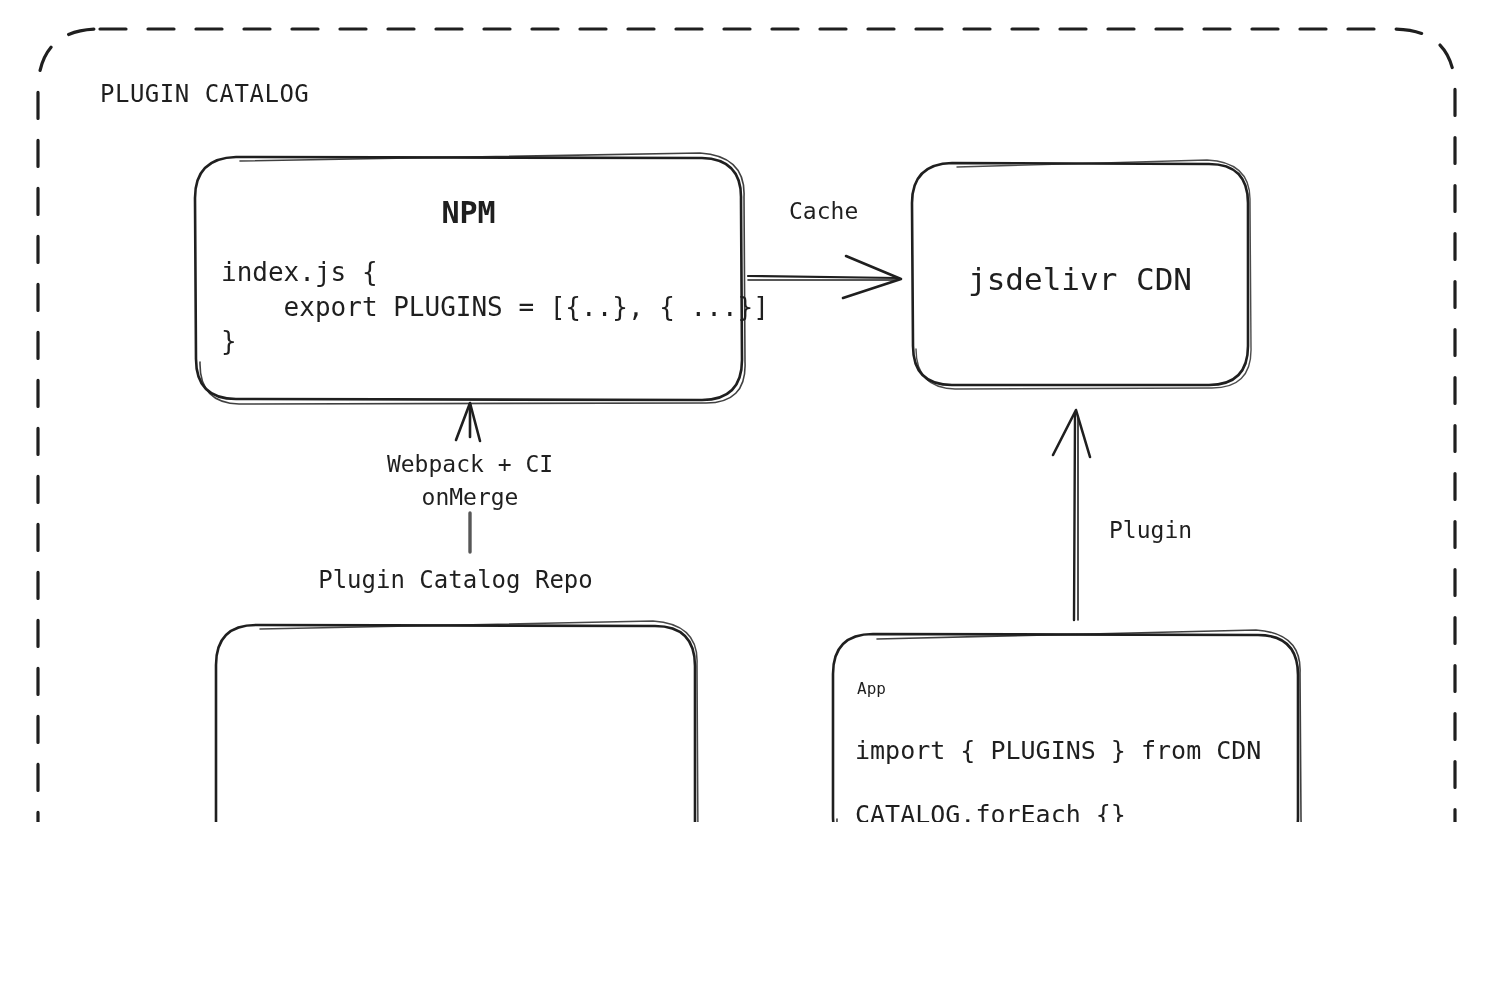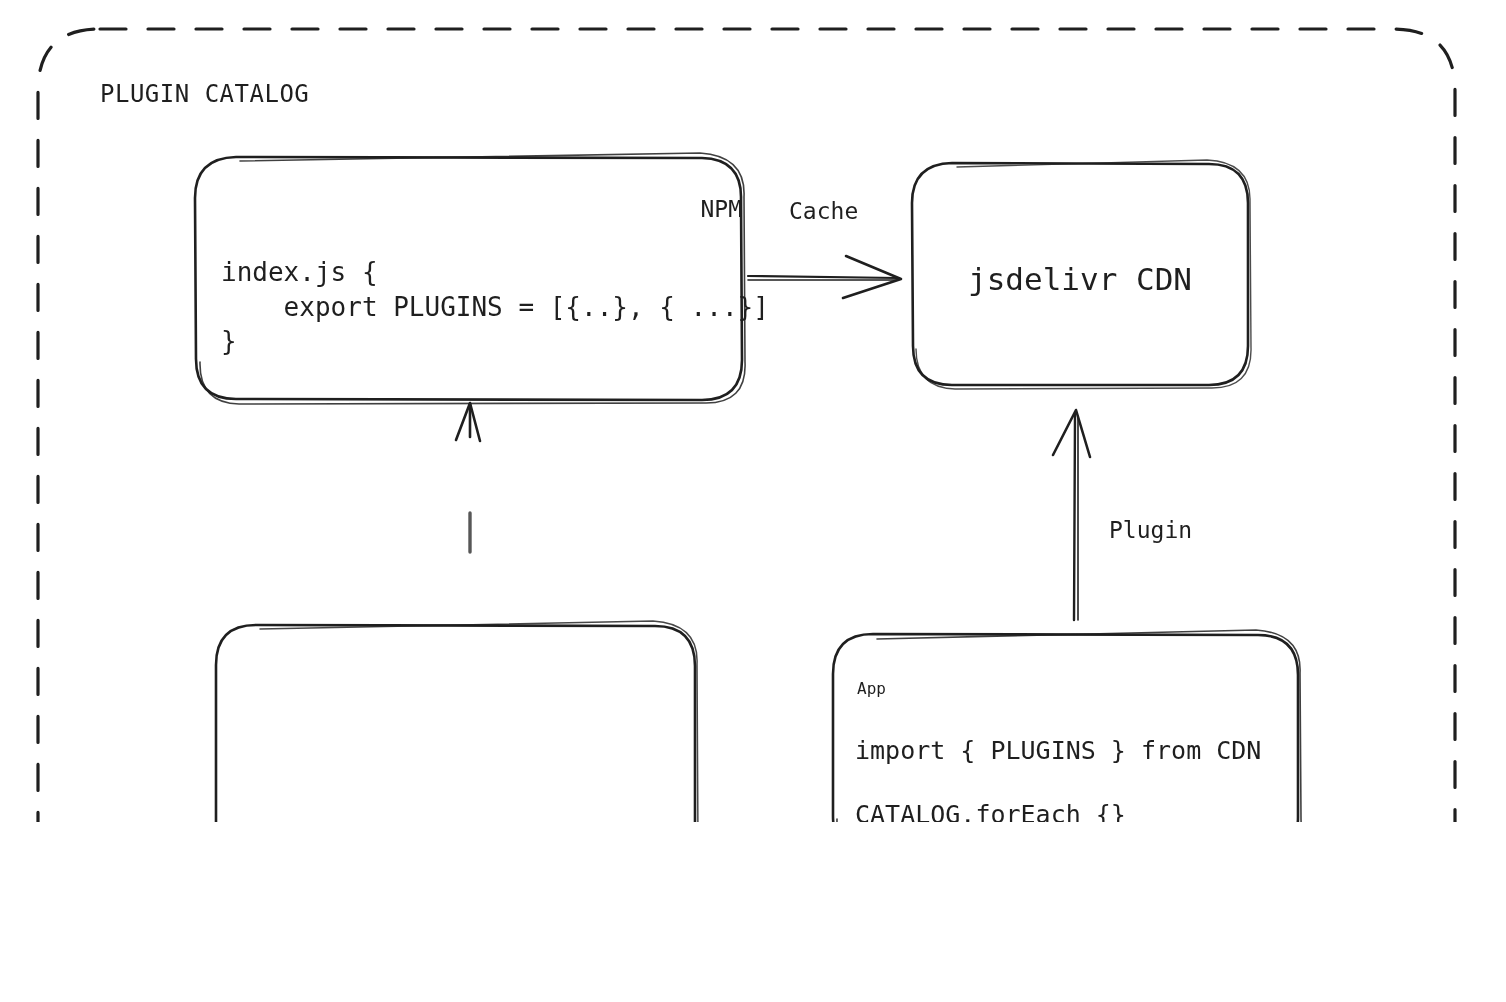--- a/index.html
+++ b/index.html
@@ -33,22 +33,23 @@
   .outer-title {
     left: 100px;
     top: 82px;
     font-size: 24px;
     letter-spacing: 0.5px;
   }
   .npm-title {
     left: 195px;
     top: 198px;
     width: 547px;
-    text-align: right;
-    font-size: 23px;
+    text-align: center;
+    font-size: 30px;
+    font-weight: bold;
   }
   .npm-code {
     left: 221px;
     top: 255px;
     font-size: 26px;
     line-height: 1.33;
   }
   .cdn-title {
     left: 912px;
     top: 264px;
@@ -158,21 +159,24 @@
 
   <div class="txt npm-title">NPM</div>
   <div class="txt npm-code">index.js {
     export PLUGINS = [{..}, { ...}]
 }</div>
 
   <div class="txt cdn-title">jsdelivr CDN</div>
 
   <div class="txt cache-label">Cache</div>
 
+  <div class="txt webpack-label">Webpack + CI
+onMerge</div>
 
+  <div class="txt repo-label">Plugin Catalog Repo</div>
 
   <div class="txt import-label">Plugin</div>
 
   <div class="txt app-title">App</div>
   <div class="txt app-line1">import { PLUGINS } from CDN</div>
   <div class="txt app-line2">CATALOG.forEach {}</div>
 
   <div class="hit" style="left:195px; top:157px; width:550px; height:247px;"></div>
   <div class="hit" style="left:912px; top:163px; width:340px; height:226px;"></div>
   <div class="hit" style="left:216px; top:625px; width:483px; height:263px;"></div>

